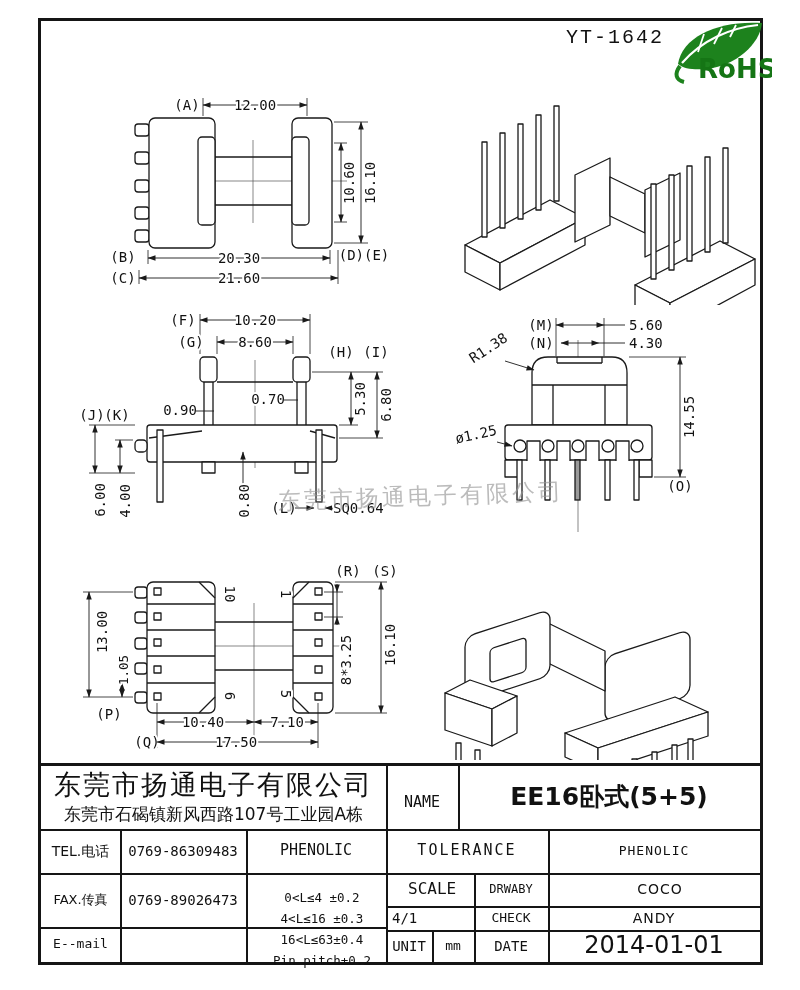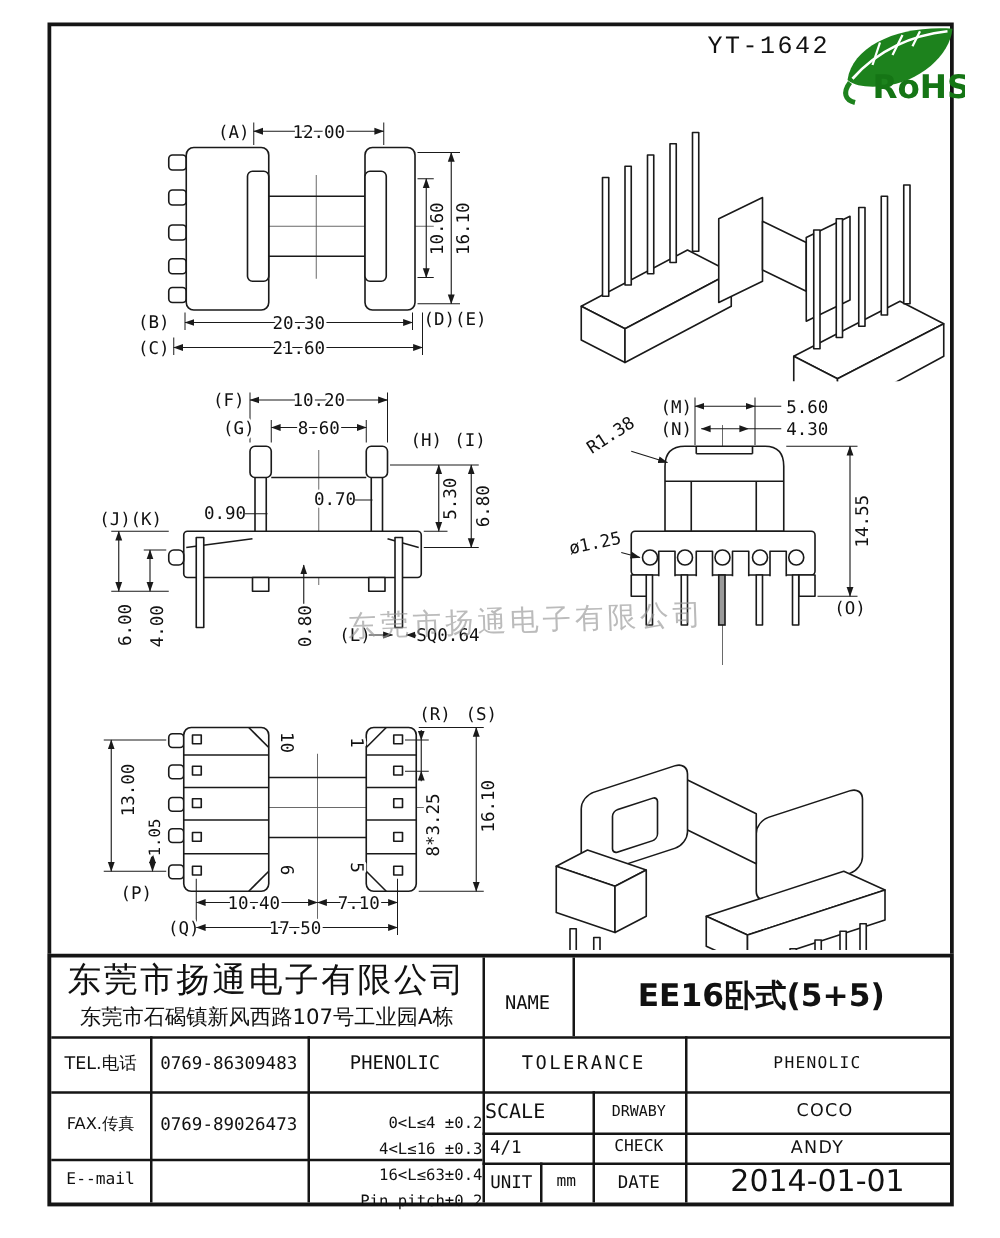--- a/index.html
+++ b/index.html
@@ -391,28 +391,28 @@
     <div class="cell serifcn" style="left:0;top:63px;width:79px;height:44px;font-size:14px">TEL.电话</div>
     <div class="cell mono" style="left:79px;top:63px;width:126px;height:44px;font-size:14px">0769-86309483</div>
     <div class="cell mono" style="left:205px;top:63px;width:140px;height:44px;font-size:15px">PHENOLIC</div>
     <div class="cell mono" style="left:345px;top:63px;width:162px;height:44px;font-size:15px;letter-spacing:2px">TOLERANCE</div>
     <div class="cell mono" style="left:507px;top:63px;width:212px;height:44px;font-size:13px;letter-spacing:1px">PHENOLIC</div>
 
     <div class="cell serifcn" style="left:0;top:107px;width:79px;height:54px;font-size:13px">FAX.传真</div>
     <div class="cell mono" style="left:79px;top:107px;width:126px;height:54px;font-size:14px">0769-89026473</div>
     <div class="cell mono" style="left:0;top:161px;width:79px;height:35px;font-size:13px">E--mail</div>
 
-    <div class="cell mono" style="left:205px;top:107px;width:140px;height:112px;font-size:12.5px;flex-direction:column;align-items:flex-end;justify-content:center;padding-left:12px;box-sizing:border-box;line-height:21px">
+    <div class="cell mono" style="left:205px;top:107px;width:140px;height:112px;font-size:12.5px;flex-direction:column;align-items:center;justify-content:center;padding-left:12px;box-sizing:border-box;line-height:21px">
       <span>0&lt;L≤4  ±0.2</span>
       <span>4&lt;L≤16 ±0.3</span>
       <span>16&lt;L≤63±0.4</span>
       <span>Pin pitch±0.2</span>
     </div>
 
-    <div class="cell mono" style="left:345px;top:107px;width:88px;height:33px;font-size:16px;justify-content:flex-start;padding-left:2px;box-sizing:border-box">SCALE</div>
+    <div class="cell mono" style="left:345px;top:107px;width:88px;height:33px;font-size:16px;justify-content:flex-start;padding-left:22px;box-sizing:border-box">SCALE</div>
     <div class="cell mono" style="left:433px;top:107px;width:74px;height:33px;font-size:12px;flex-direction:row;line-height:13px">
       <span>DRWA</span>
       <span>BY</span>
     </div>
     <div class="cell" style="left:507px;top:107px;width:224px;height:33px;font-size:14px;letter-spacing:1px">COCO</div>
 
     <div class="cell mono" style="left:345px;top:140px;width:88px;height:24px;font-size:14px;justify-content:flex-start;padding-left:6px;box-sizing:border-box">4/1</div>
     <div class="cell mono" style="left:433px;top:140px;width:74px;height:24px;font-size:13px">CHECK</div>
     <div class="cell" style="left:507px;top:140px;width:212px;height:24px;font-size:14px;letter-spacing:1px">ANDY</div>
 

